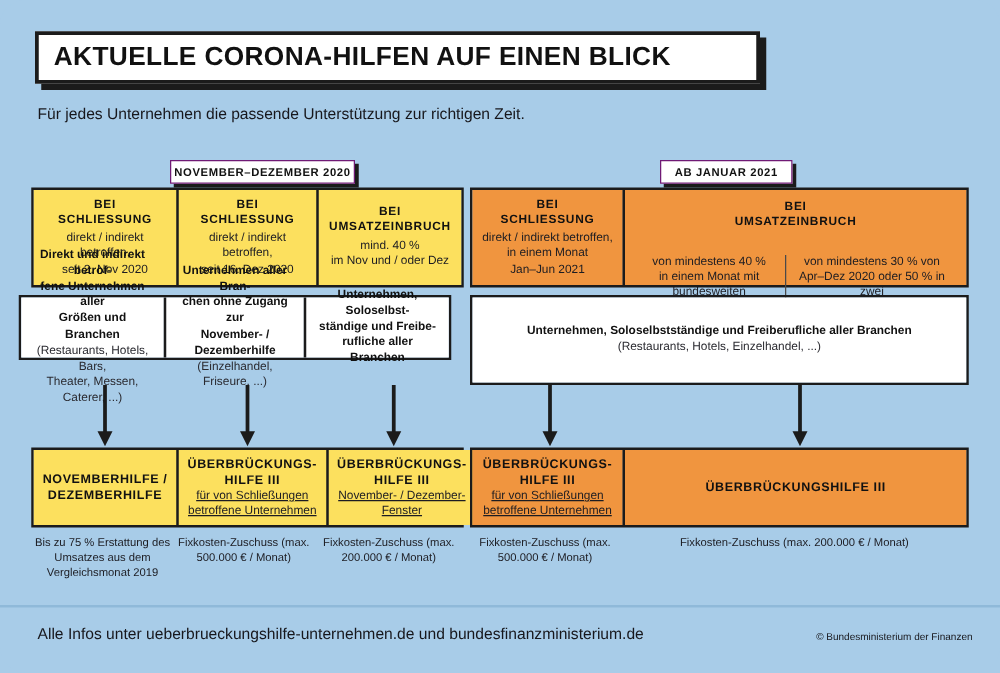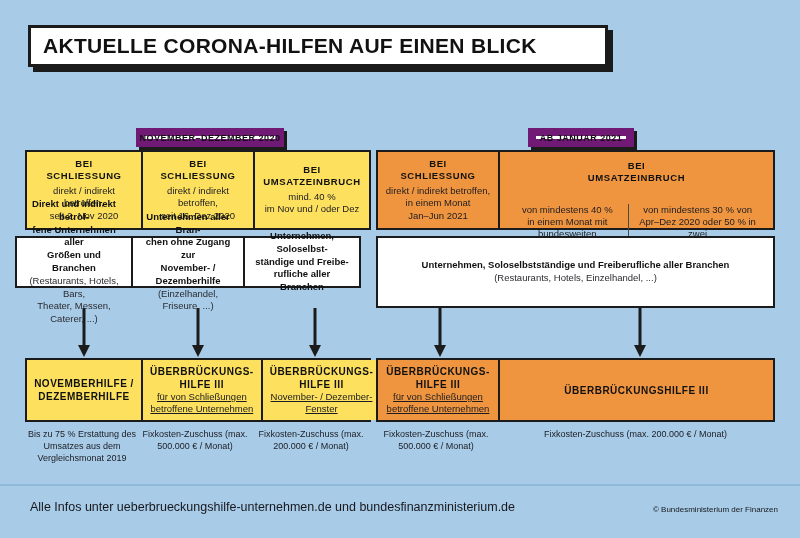--- a/index.html
+++ b/index.html
@@ -56,21 +56,21 @@
   .badge-wrap { position: absolute; height: 19px; }
   .badge-shadow {
     position: absolute; left: 3px; top: 3px;
     width: 100%; height: 19px;
     background: #1b1b1b;
   }
   .badge-box {
     position: absolute; left: 0; top: 0;
     width: 100%; height: 19px;
     background: #ffffff;
-    border: 8px solid #701a75;
+    border: 1px solid #701a75;
     display: flex; align-items: center; justify-content: center;
   }
   .badge-text {
     font-size: 9px;
     font-weight: bold;
     letter-spacing: 0.5px;
     color: #111111;
     white-space: nowrap;
   }
   #badge-nov { left: 136px; top: 128px; width: 148px; }
@@ -181,20 +181,21 @@
 <body>
 
 <div id="page">
 
   <div class="title-wrap">
     <div class="title-shadow"></div>
     <div class="title-box">
       <span class="title-text">AKTUELLE CORONA-HILFEN AUF EINEN BLICK</span>
     </div>
   </div>
+  <div class="subtitle">Für jedes Unternehmen die passende Unterstützung zur richtigen Zeit.</div>
 
   <div class="badge-wrap" id="badge-nov">
     <div class="badge-shadow"></div>
     <div class="badge-box">
       <span class="badge-text">NOVEMBER–DEZEMBER 2020</span>
     </div>
   </div>
   <div class="badge-wrap" id="badge-jan">
     <div class="badge-shadow"></div>
     <div class="badge-box">

